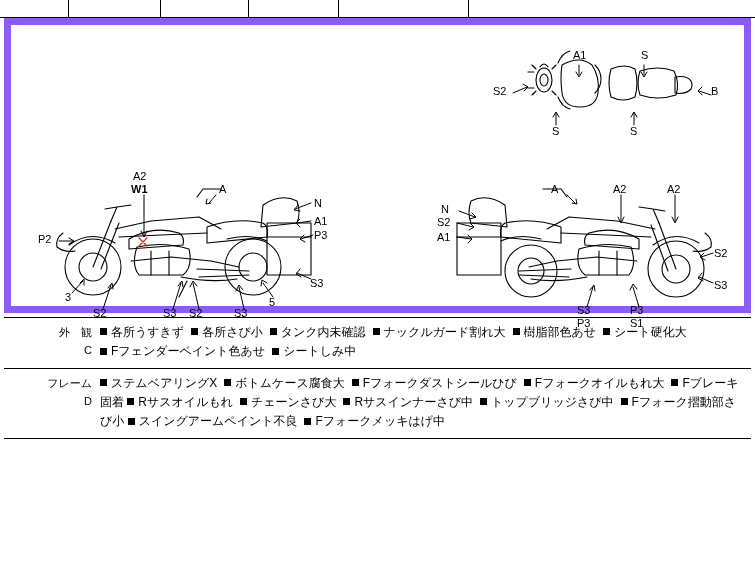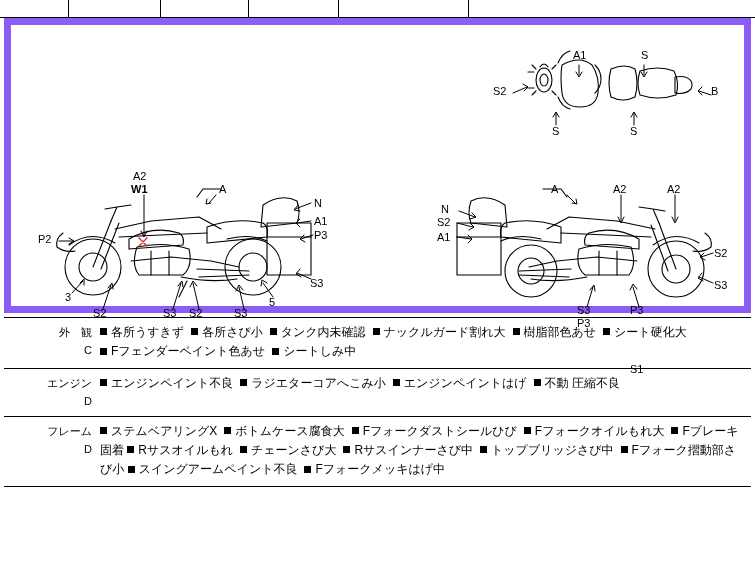--- a/index.html
+++ b/index.html
@@ -298,42 +298,33 @@
     <span class="dlabel" style="left:602px; top:158px;">A2</span>
     <span class="dlabel" style="left:656px; top:158px;">A2</span>
     <span class="dlabel" style="left:430px; top:178px;">N</span>
     <span class="dlabel" style="left:426px; top:191px;">S2</span>
     <span class="dlabel" style="left:426px; top:206px;">A1</span>
     <span class="dlabel" style="left:703px; top:222px;">S2</span>
     <span class="dlabel" style="left:703px; top:254px;">S3</span>
     <span class="dlabel" style="left:566px; top:279px;">S3</span>
     <span class="dlabel" style="left:566px; top:292px;">P3</span>
     <span class="dlabel" style="left:619px; top:279px;">P3</span>
-    <span class="dlabel" style="left:619px; top:292px;margin-top:46px;">S1</span>
+    <span class="dlabel" style="left:619px; top:292px;">S1</span>
   </div>
 
   <table class="cond-table">
     <tbody>
       <tr>
         <td class="cat-cell">
           <span>外　観</span>
           <span class="grade">C</span>
         </td>
         <td class="items-cell">
           <span class="it"><span class="sq"></span><span class="txt">各所うすきず</span></span><span class="it"><span class="sq"></span><span class="txt">各所さび小</span></span><span class="it"><span class="sq"></span><span class="txt">タンク内未確認</span></span><span class="it"><span class="sq"></span><span class="txt">ナックルガード割れ大</span></span><span class="it"><span class="sq"></span><span class="txt">樹脂部色あせ</span></span><span><span class="sq"></span><span class="txt">シート硬化大</span></span>
           <span class="it"><span class="sq"></span><span class="txt">Fフェンダーペイント色あせ</span></span><span class="it"><span class="sq"></span><span class="txt">シートしみ中</span></span>
-        </td>
-      </tr>
-      <tr>
-        <td class="cat-cell">
-          <span>エンジン</span>
-          <span class="grade">D</span>
-        </td>
-        <td class="items-cell">
-          <span class="it"><span class="sq"></span><span class="txt">エンジンペイント不良</span></span><span class="it"><span class="sq"></span><span class="txt">ラジエターコアへこみ小</span></span><span class="it"><span class="sq"></span><span class="txt">エンジンペイントはげ</span></span><span class="it"><span class="sq"></span><span class="txt">不動 圧縮不良</span></span>
         </td>
       </tr>
       <tr>
         <td class="cat-cell">
           <span>フレーム</span>
           <span class="grade">D</span>
         </td>
         <td class="items-cell">
           <span class="it"><span class="sq"></span><span class="txt">ステムベアリングX</span></span><span class="it"><span class="sq"></span><span class="txt">ボトムケース腐食大</span></span><span class="it"><span class="sq"></span><span class="txt">Fフォークダストシールひび</span></span><span class="it"><span class="sq"></span><span class="txt">Fフォークオイルもれ大</span></span><span><span class="sq"></span><span class="txt">Fブレーキ固着</span></span>
           <span class="it"><span class="sq"></span><span class="txt">Rサスオイルもれ</span></span><span class="it"><span class="sq"></span><span class="txt">チェーンさび大</span></span><span class="it"><span class="sq"></span><span class="txt">Rサスインナーさび中</span></span><span class="it"><span class="sq"></span><span class="txt">トップブリッジさび中</span></span><span><span class="sq"></span><span class="txt">Fフォーク摺動部さび小</span></span>

